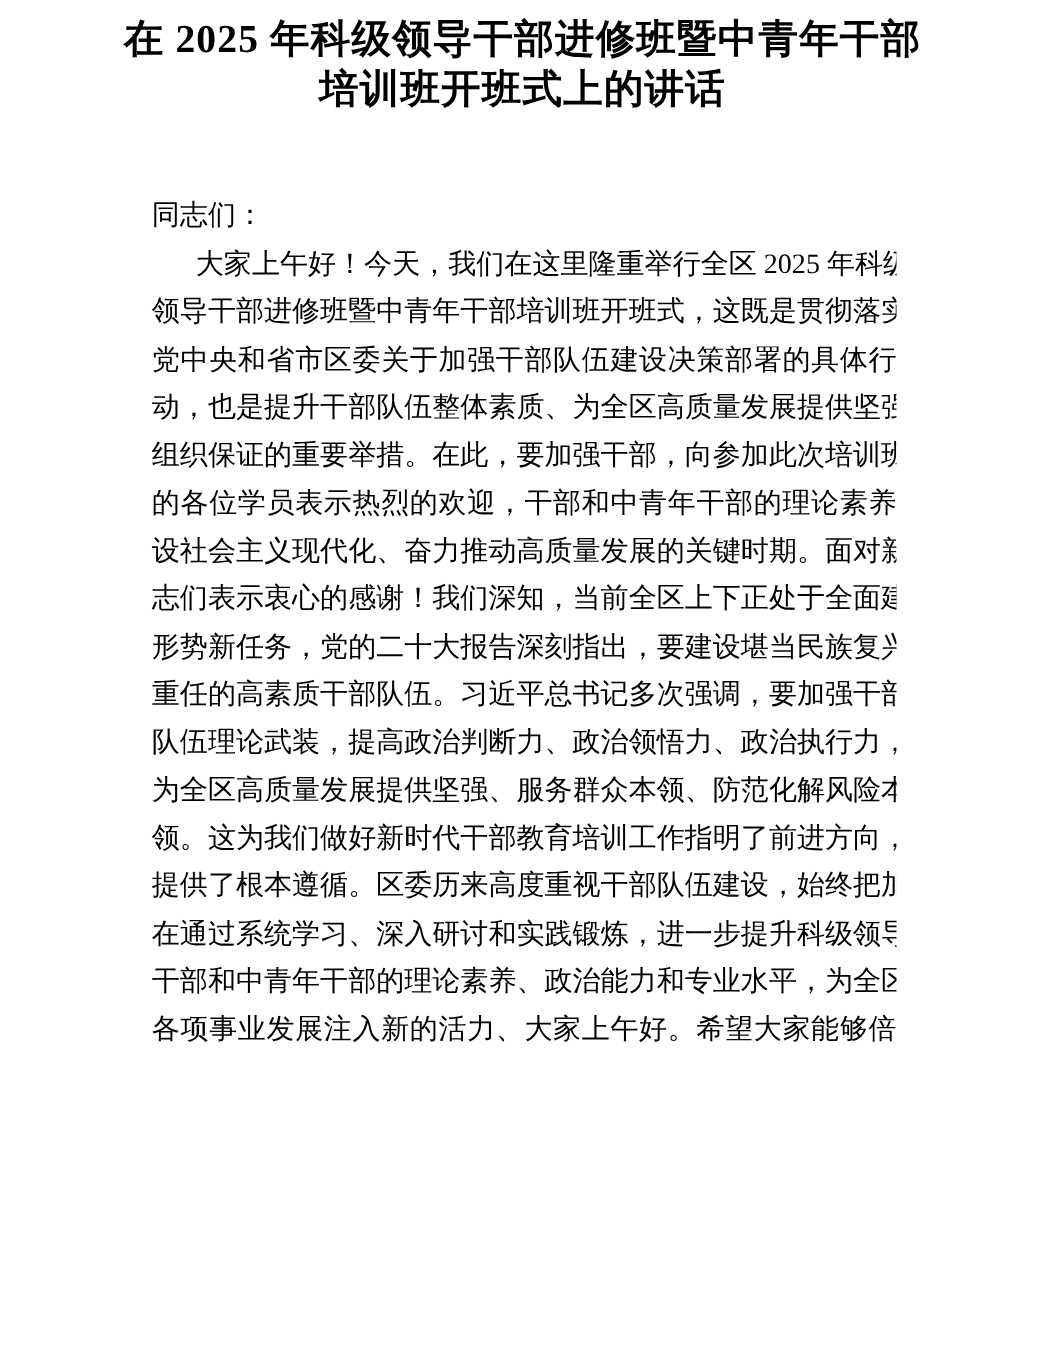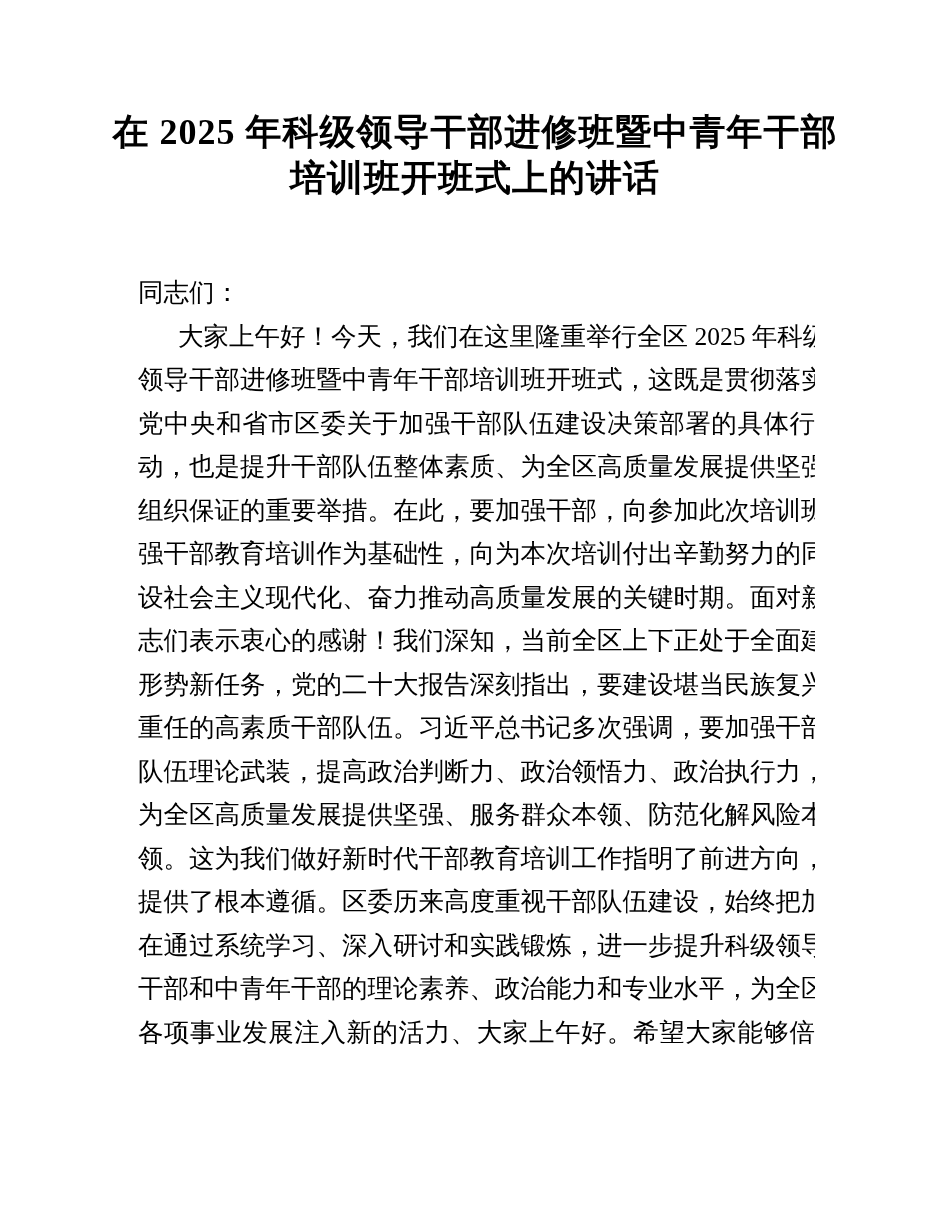--- a/index.html
+++ b/index.html
@@ -10,22 +10,21 @@
   .page {
     position: relative;
     width: 950px;
     height: 1230px;
     background: #ffffff;
     color: #000000;
     overflow: hidden;
     font-family: "Liberation Serif", "DejaVu Serif", serif;
   }
   .doc-title {
-    margin: 0;
-    padding-top: 109px;
+    margin: 12px;
     text-align: center;
     font-size: 36px;
     line-height: 46px;
     font-weight: 700;
     letter-spacing: 1px;
     color: #000000;
   }
   .doc-title .title-line {
     display: block;
   }
@@ -59,21 +58,21 @@
     <span class="title-line">培训班开班式上的讲话</span>
   </h1>
 
   <div class="doc-body">
     <div class="salutation">同志们：</div>
     <div class="body-line first-line">大家上午好！今天，我们在这里隆重举行全区 2025 年科级</div>
     <div class="body-line">领导干部进修班暨中青年干部培训班开班式，这既是贯彻落实</div>
     <div class="body-line">党中央和省市区委关于加强干部队伍建设决策部署的具体行</div>
     <div class="body-line">动，也是提升干部队伍整体素质、为全区高质量发展提供坚强</div>
     <div class="body-line">组织保证的重要举措。在此，要加强干部，向参加此次培训班</div>
-    <div class="body-line">强干部教育培训作为基础性，向为本次培训付出辛勤努力的同</div>
+    <div class="body-line">的各位学员表示热烈的欢迎，干部和中青年干部的理论素养</div>
     <div class="body-line">设社会主义现代化、奋力推动高质量发展的关键时期。面对新</div>
     <div class="body-line">志们表示衷心的感谢！我们深知，当前全区上下正处于全面建</div>
     <div class="body-line">形势新任务，党的二十大报告深刻指出，要建设堪当民族复兴</div>
     <div class="body-line">重任的高素质干部队伍。习近平总书记多次强调，要加强干部</div>
     <div class="body-line">队伍理论武装，提高政治判断力、政治领悟力、政治执行力，</div>
     <div class="body-line">为全区高质量发展提供坚强、服务群众本领、防范化解风险本</div>
     <div class="body-line">领。这为我们做好新时代干部教育培训工作指明了前进方向，</div>
     <div class="body-line">提供了根本遵循。区委历来高度重视干部队伍建设，始终把加</div>
     <div class="body-line">在通过系统学习、深入研讨和实践锻炼，进一步提升科级领导</div>
     <div class="body-line">干部和中青年干部的理论素养、政治能力和专业水平，为全区</div>

